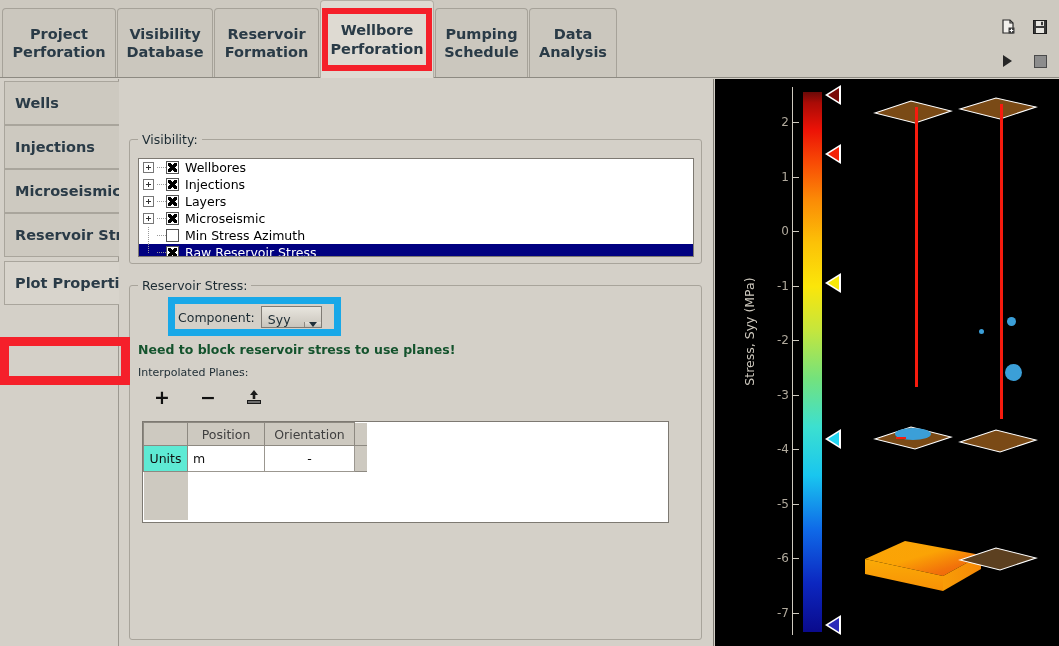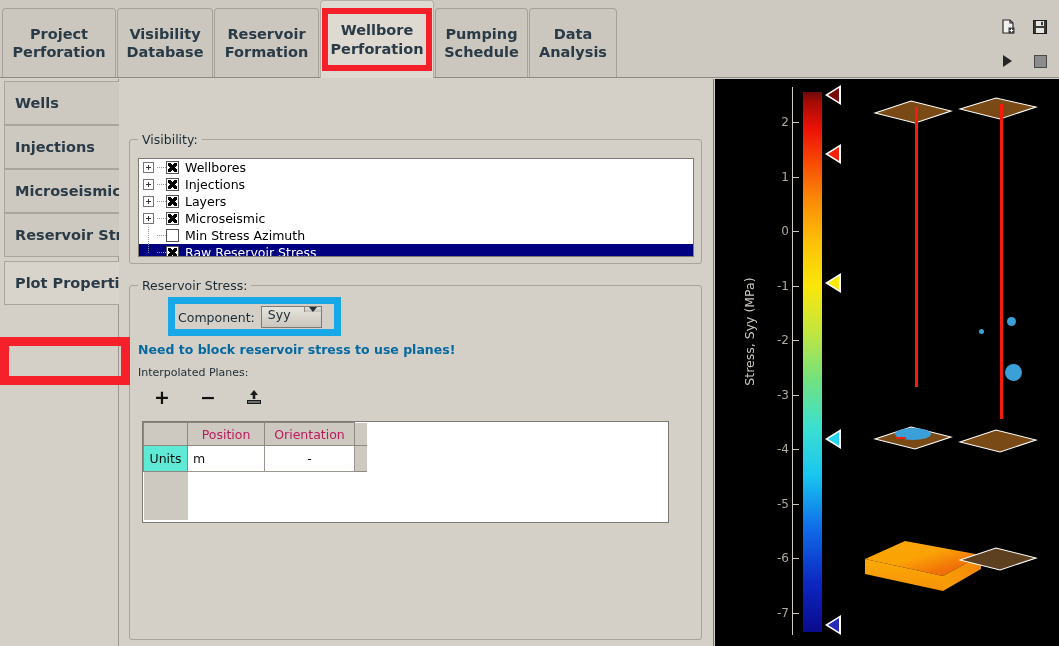--- a/index.html
+++ b/index.html
@@ -212,21 +212,21 @@
   #gb-resstress { left: 9px; top: 206px; width: 573px; height: 355px; }
 
   #comp-row {
     position: absolute; left: 48px; top: 18px;
     height: 26px;
     display: flex; align-items: center;
   }
   #comp-label { font-size: 12.5px; margin-right: 6px; }
   .combo {
     display: inline-flex;
-    align-items: flex-start;
+    align-items: flex-end;
     height: 22px;
     border: 1px solid #7f7b74;
     background: linear-gradient(#e8e5de, #c9c5bc);
     cursor: pointer;
     user-select: none;
   }
   .combo .cval {
     min-width: 42px;
     padding: 0 6px;
     display: flex; align-items: center;
@@ -250,21 +250,21 @@
     left: 38px; top: 11px;
     width: 173px; height: 39px;
     border: 7px solid #18a8e8;
     pointer-events: none;
     z-index: 6;
   }
 
   #warn-msg {
     position: absolute; left: 8px; top: 56px;
     font-size: 12.5px; font-weight: bold;
-    color: #0369a1;
+    color: #14532d;
   }
   #interp-label {
     position: absolute; left: 8px; top: 80px;
     font-size: 11px;
   }
 
   #plane-tools {
     position: absolute; left: 22px; top: 101px;
     display: flex; align-items: center; gap: 26px;
   }
@@ -288,21 +288,21 @@
   #plane-table table {
     border-collapse: collapse;
     font-size: 12.5px;
     table-layout: fixed;
   }
   #plane-table th {
     background: #cdc9c0;
     border: 1px solid #8d8981;
     height: 23px;
     font-weight: normal;
-    color: #be185d;
+    color: #404040;
     padding: 0 6px;
   }
   #plane-table td {
     border: 1px solid #9b9790;
     height: 26px;
     padding: 0 5px;
     color: #111;
     background: #ffffff;
   }
   #plane-table td.rowhdr {

